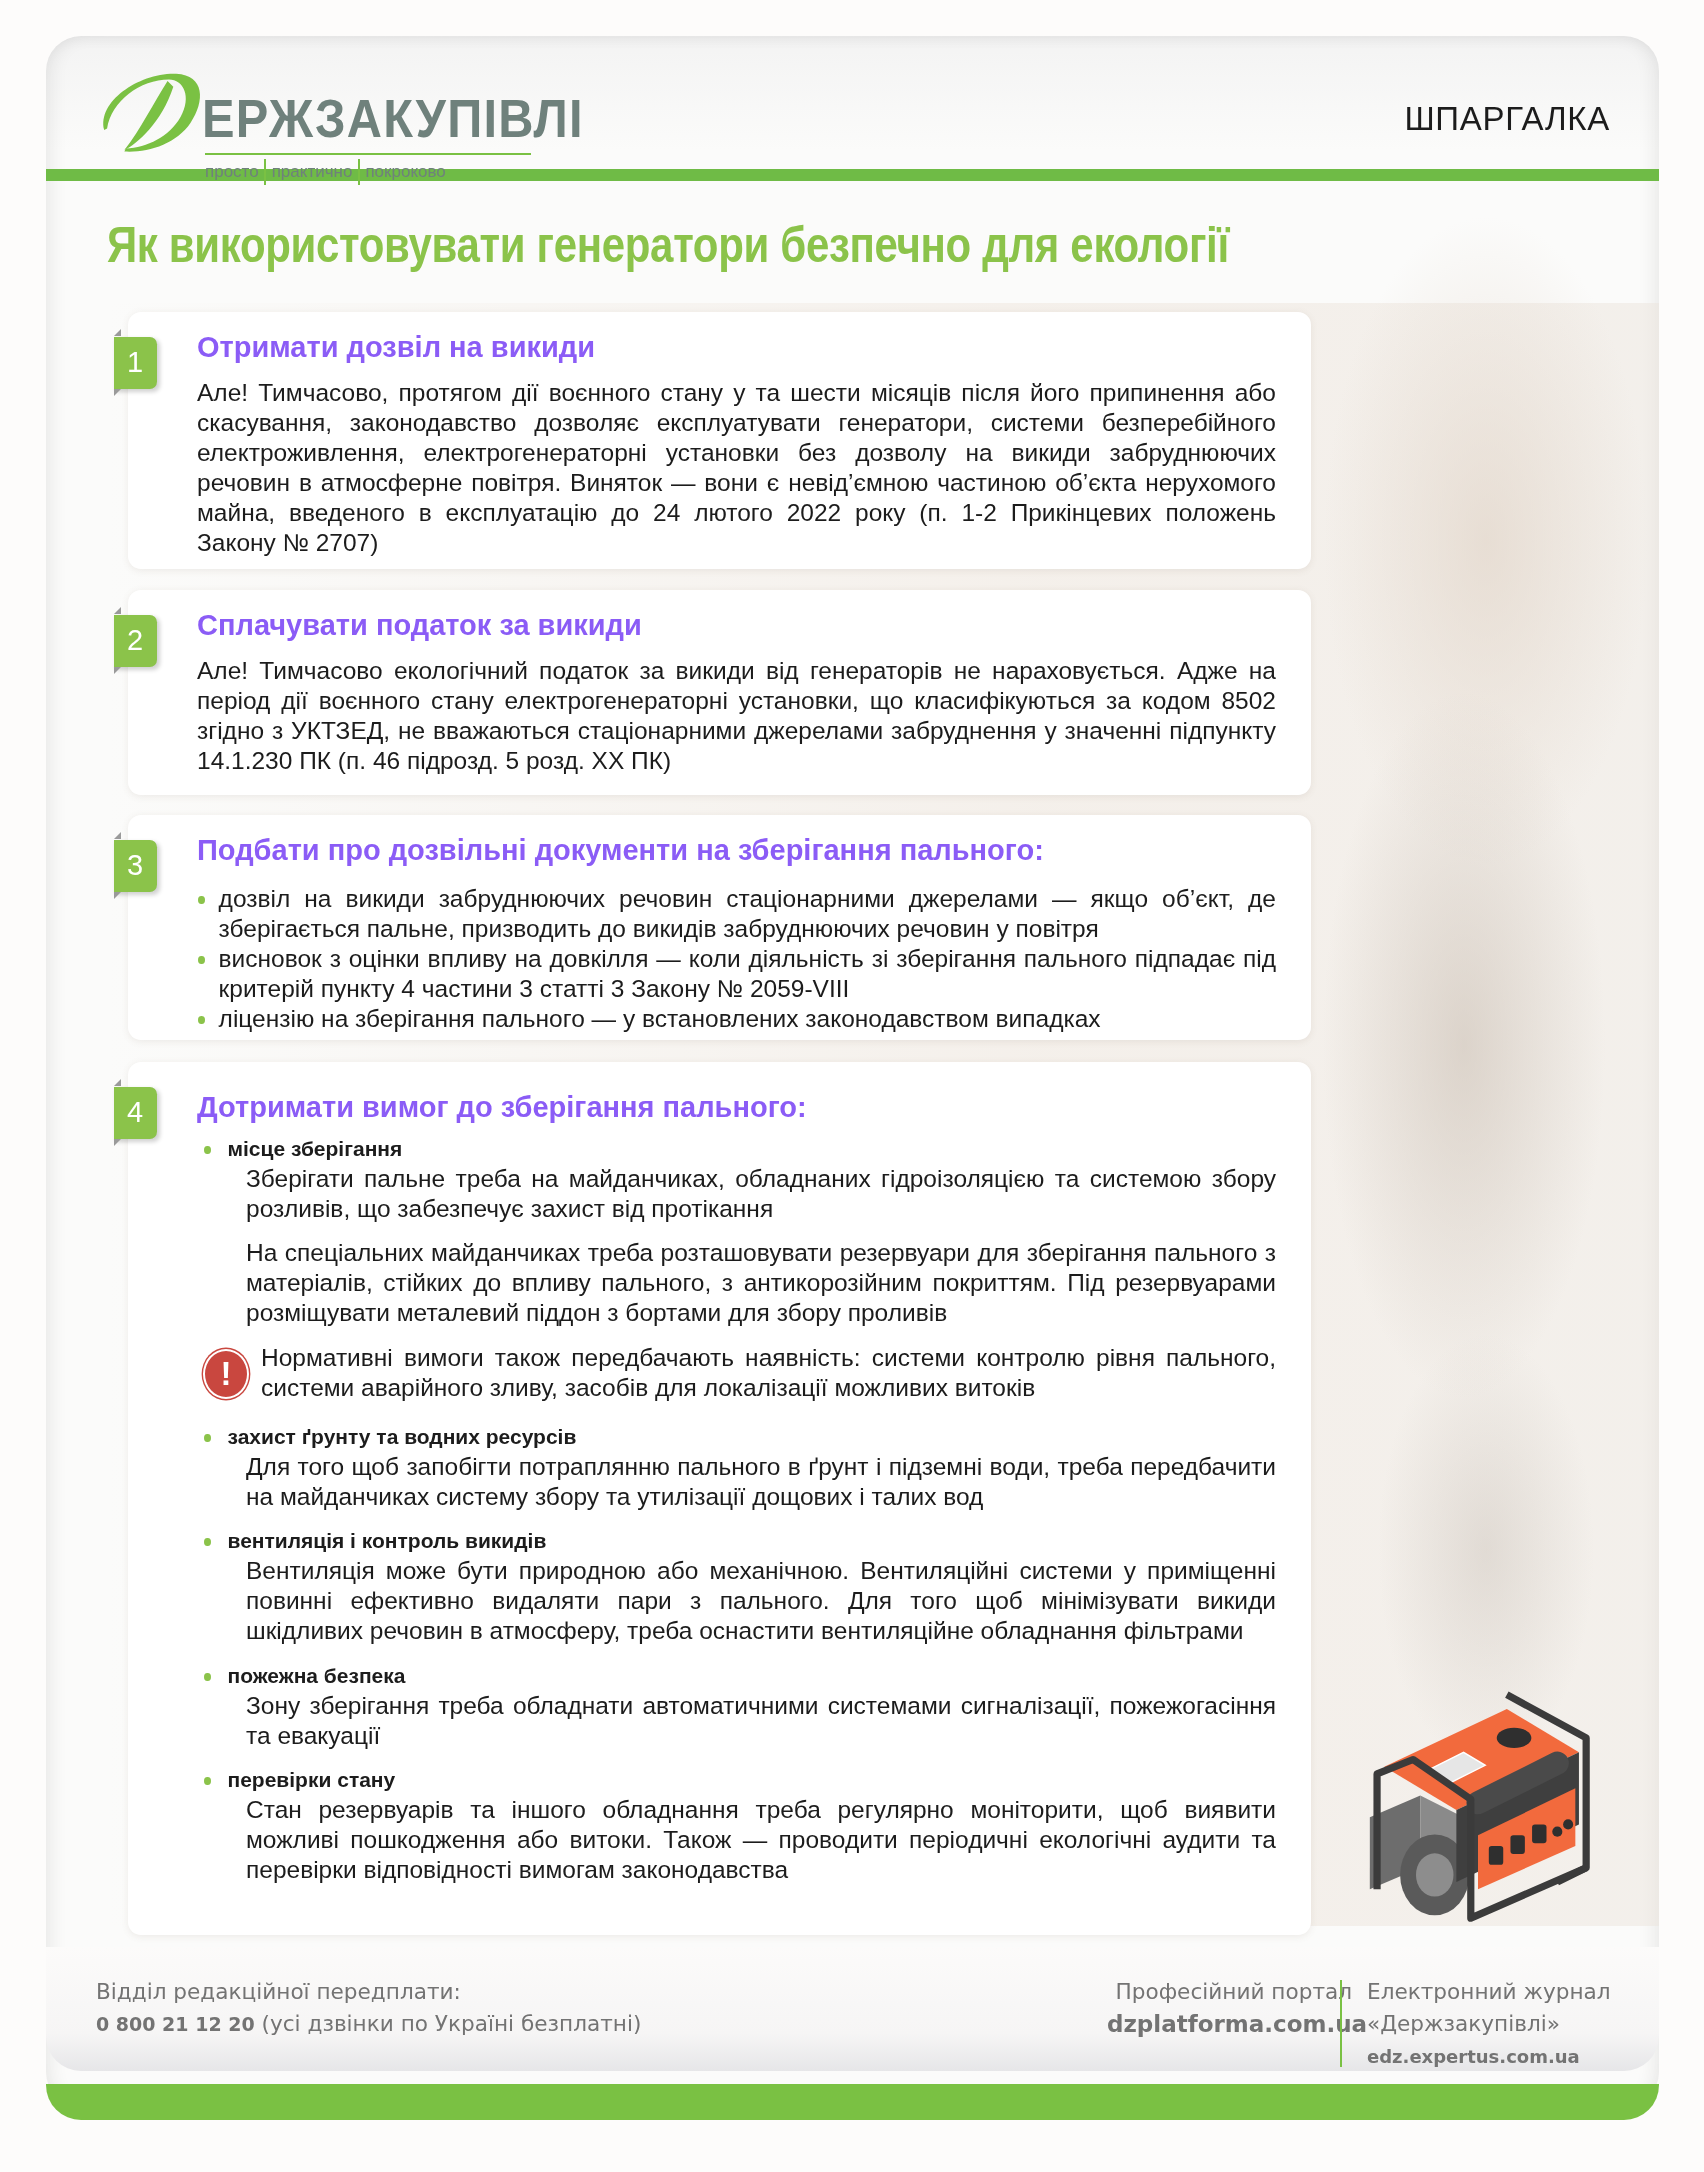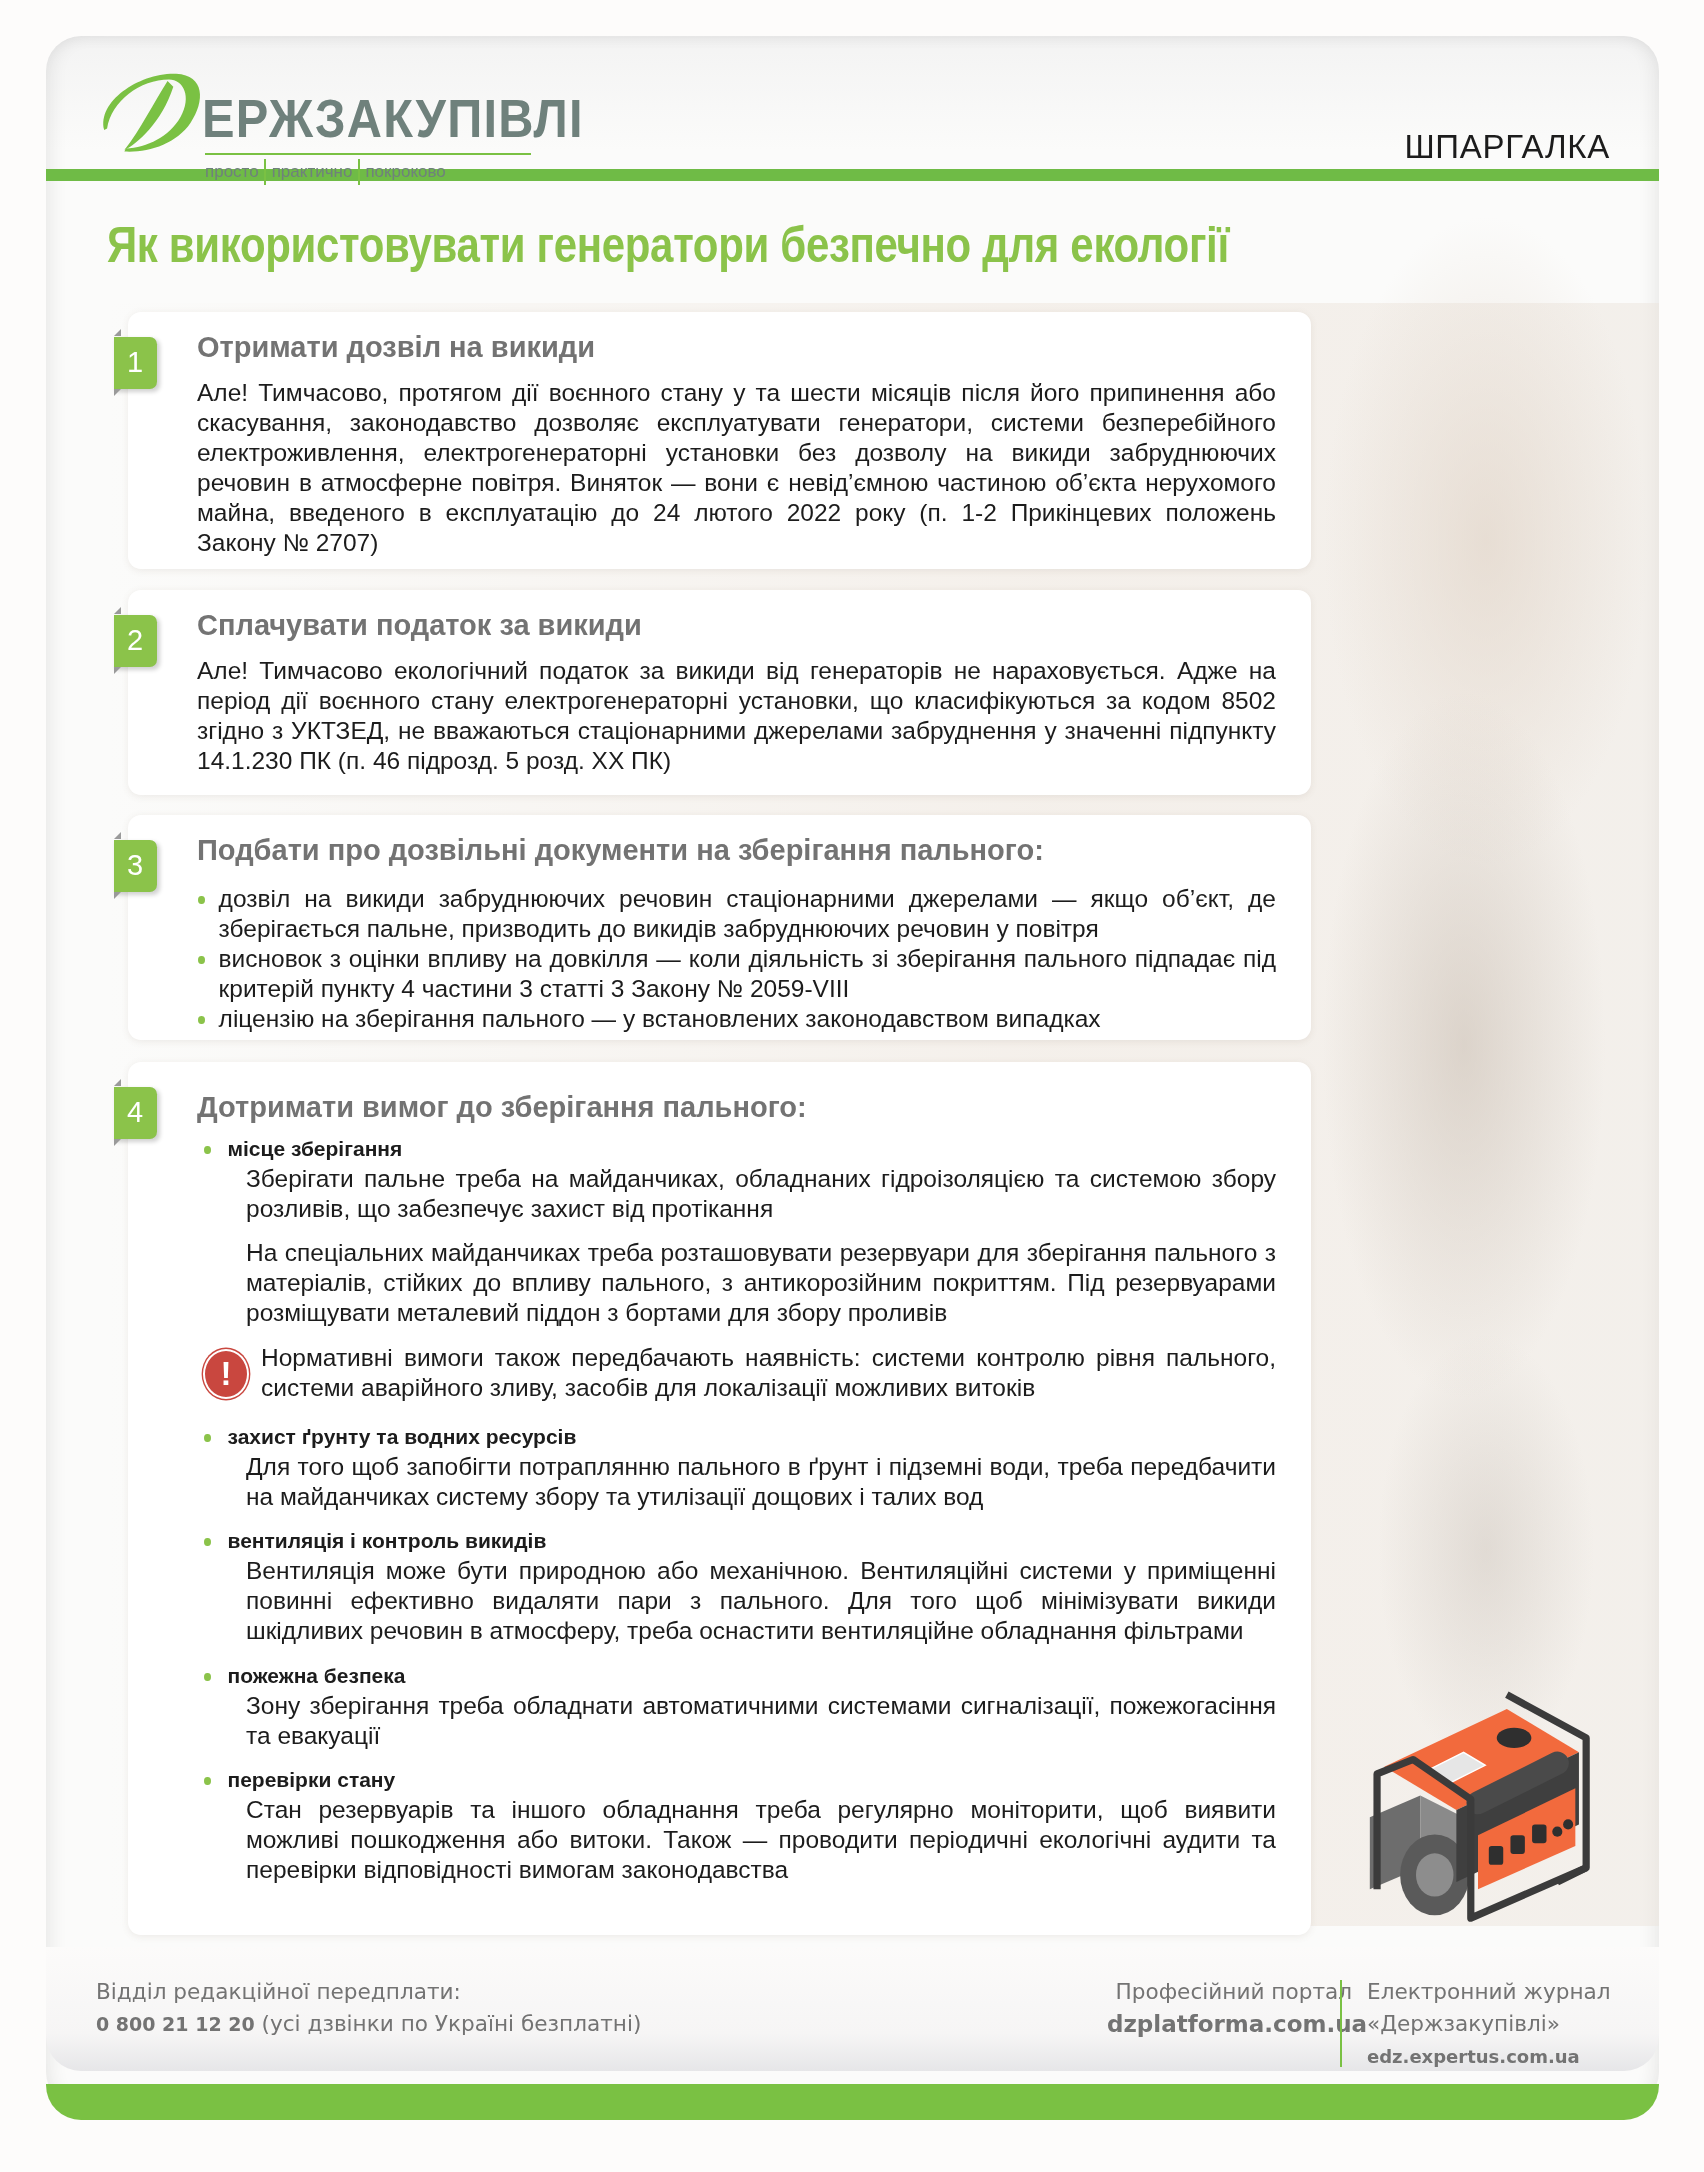--- a/index.html
+++ b/index.html
@@ -45,21 +45,21 @@
   .logo-word {
     position: absolute; left: 105px; top: 16px; font-size: 53px; font-weight: bold;
     color: #6f817c; letter-spacing: 1.4px; white-space: nowrap; transform: scaleX(0.92); transform-origin: left;
   }
   .logo-rule { position: absolute; left: 108px; top: 81px; width: 326px; height: 2.2px; background: #7ac143; }
   .logo-tag { position: absolute; left: 108px; top: 87px; display: flex; font-size: 17px; color: #6f817c; white-space: nowrap; }
   .logo-tag span { padding: 0 5.8px; line-height: 26px; }
   .logo-tag span:first-child { padding-left: 0; }
   .logo-tag .sep { width: 1.4px; background: #7ac143; padding: 0; height: 26px; }
   .cheat {
-    position: absolute; right: 94px; top: 100px; font-size: 33px; letter-spacing: 0.7px; color: #1c1c1c; z-index: 3; margin-top: 28px;
+    position: absolute; right: 94px; top: 100px; font-size: 33px; letter-spacing: 0.7px; color: #1c1c1c; z-index: 3;
   }
   .page-title {
     position: absolute; left: 107px; top: 216px; font-size: 50px; font-weight: bold; color: #8bc34a;
     white-space: nowrap; transform: scaleX(0.84); transform-origin: left; z-index: 3; letter-spacing: -0.4px;
   }
 
   
   .card {
     position: absolute; left: 128px; width: 1183px; background: #ffffff; border-radius: 13px; z-index: 3;
     box-shadow: 0 1.4px 7.2px rgba(120,100,80,0.10);
@@ -71,21 +71,21 @@
   }
   .badge::before {
     content: ""; position: absolute; left: 0; top: -7.2px; border-style: solid; border-width: 0 0 7.2px 7.2px;
     border-color: transparent transparent #9a9a9a transparent;
   }
   .badge::after {
     content: ""; position: absolute; left: 0; bottom: -7.2px; border-style: solid; border-width: 7.2px 7.2px 0 0;
     border-color: #9a9a9a transparent transparent transparent;
   }
   .card-title {
-    position: absolute; left: 69px; top: 19px; font-size: 29px; font-weight: bold; color: #737373; white-space: nowrap;
+    position: absolute; left: 69px; top: 19px; font-size: 29px; font-weight: bold; color: #8b5cf6; white-space: nowrap;
   }
   .card-body {
     position: absolute; left: 69px; right: 35px; font-size: 24.5px; line-height: 30px; text-align: justify; color: #1c1c1c;
   }
   ul.plain { list-style: none; margin: 0; padding: 0; }
   ul.plain li { position: relative; padding-left: 21.6px; font-size: 24.5px; line-height: 30px; text-align: justify; }
   ul.plain li::before { content: ""; position: absolute; left: 1.4px; top: 12.3px; width: 6.5px; height: 8px; border-radius: 50%; background: #8bc34a; }
   .req { position: relative; margin-bottom: 14.4px; }
   .req-head { position: relative; padding-left: 24.5px; font-size: 21px; font-weight: bold; line-height: 30px; }
   .req-head::before { content: ""; position: absolute; left: 1.4px; top: 12.3px; width: 6.5px; height: 8px; border-radius: 50%; background: #8bc34a; }

